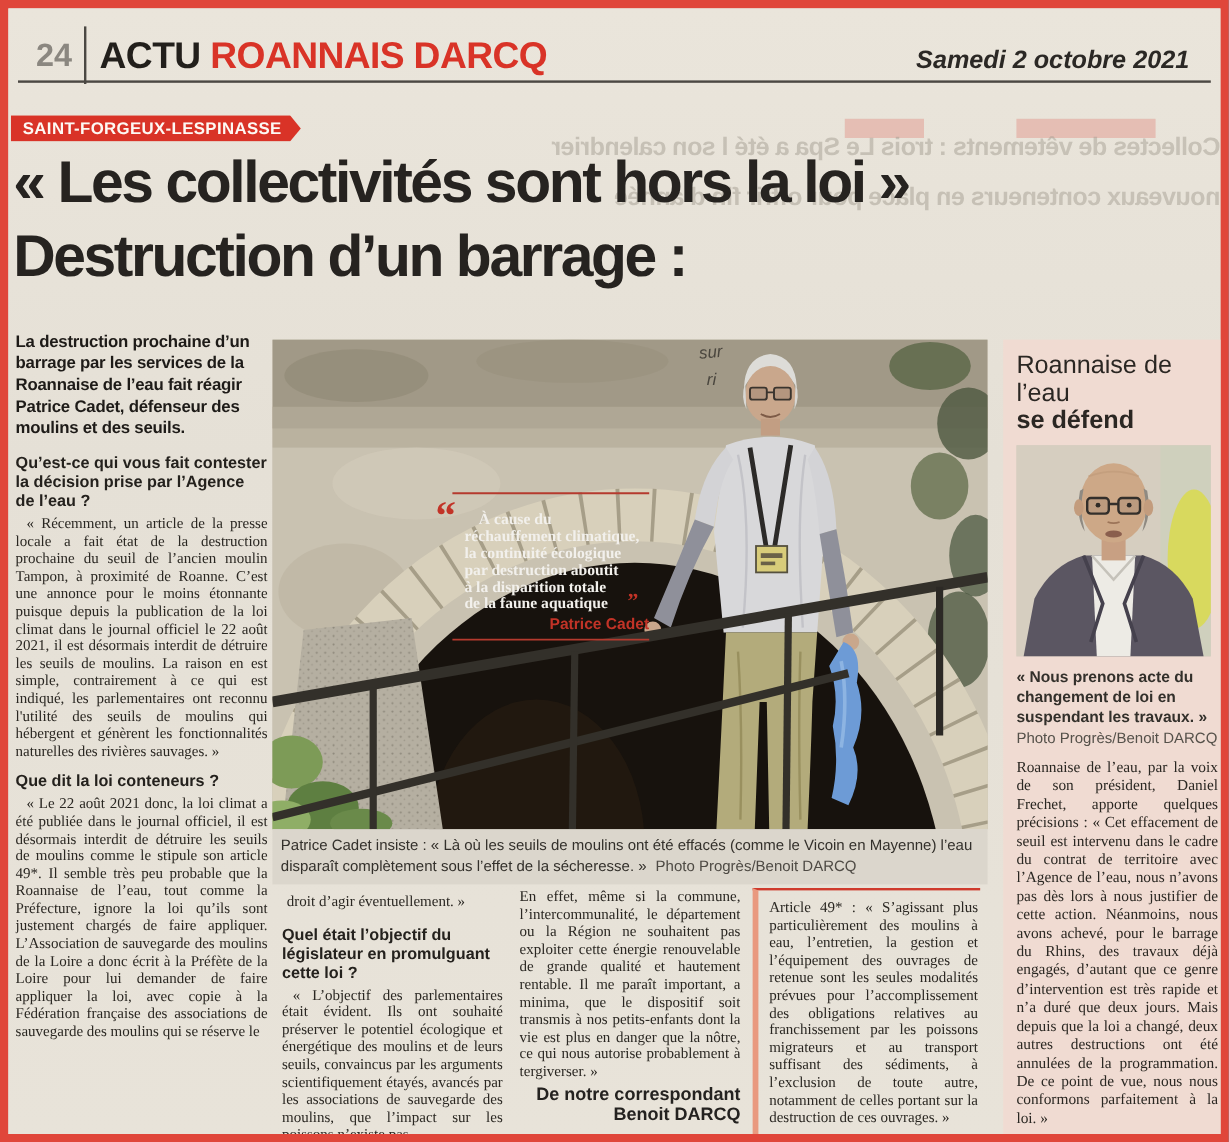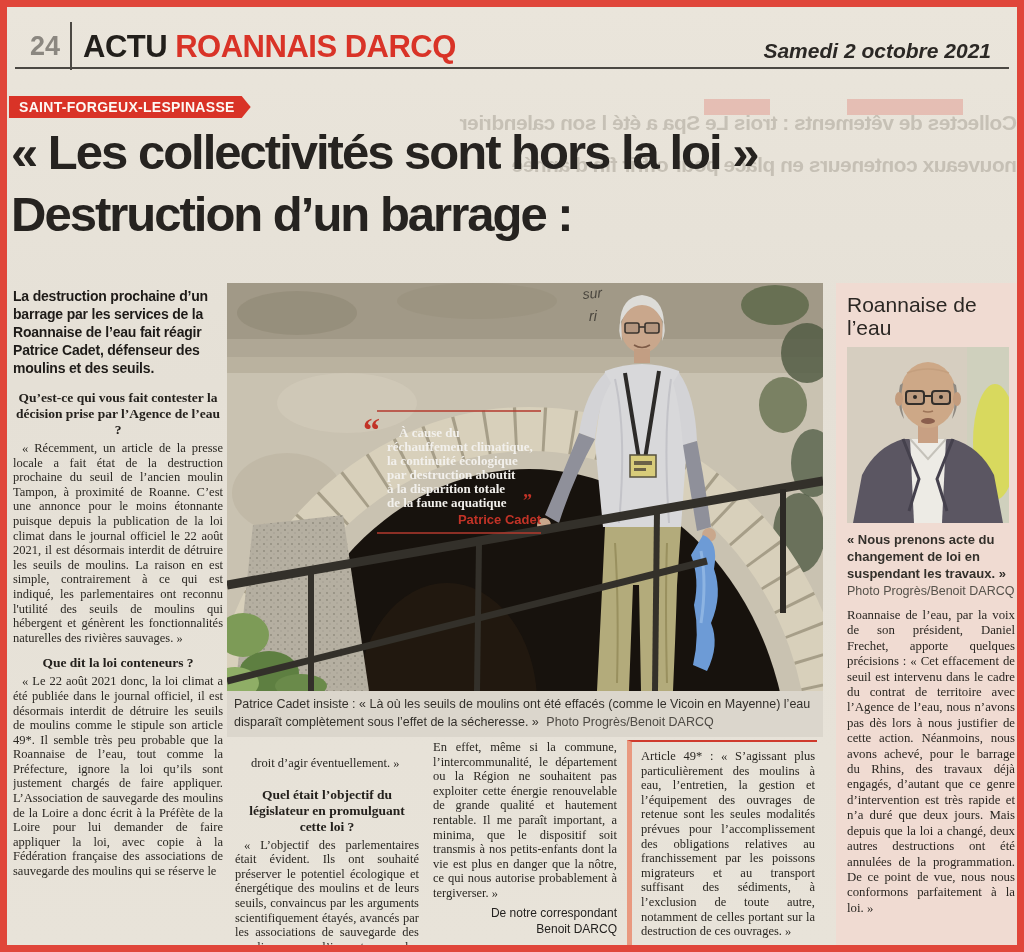--- a/index.html
+++ b/index.html
@@ -22,41 +22,41 @@
               font-size:21px;white-space:nowrap;letter-spacing:-0.5px;}
 
   .kicker{position:absolute;left:2px;top:89px;background:#d93327;color:#fdf9f4;font-weight:bold;
           font-size:14px;line-height:22px;padding:0 16px 0 10px;letter-spacing:0.3px;
           clip-path:polygon(0 0,calc(100% - 9px) 0,100% 50%,calc(100% - 9px) 100%,0 100%);}
 
   .headline{position:absolute;left:4px;top:114px;width:1000px;color:#262320;font-weight:800;
             font-size:49px;line-height:62px;letter-spacing:-2px;}
 
   
-  .col-left{position:absolute;left:6px;top:280px;width:210px;height:658px;overflow:hidden;}
+  .col-left{position:absolute;left:6px;top:268px;width:210px;height:658px;overflow:hidden;}
   .lead{font-size:14px;line-height:18px;font-weight:bold;color:#1e1b18;letter-spacing:-0.2px;}
-  .q{font-family:Liberation Serif, serif;font-size:13.5px;line-height:16px;font-weight:bold;
-     color:#24211d;margin-top:13px;text-align:center;}
+  .q{font-family:Liberation Sans, sans-serif;font-size:13.5px;line-height:16px;font-weight:bold;
+     color:#24211d;margin-top:13px;}
   .bp{font-family:"Liberation Serif",serif;font-size:12.5px;line-height:14.6px;text-align:justify;
       color:#2a2722;margin-top:3px;text-indent:9px;}
 
   
   .photo{position:absolute;left:220px;top:276px;width:596px;height:408px;background:#c9c2b2;}
   .photo svg{display:block;}
   .photo-caption{position:absolute;left:220px;top:684px;width:596px;height:46px;background:#dbd6cc;
                  box-sizing:border-box;padding:4px 7px;font-size:12.5px;line-height:18px;color:#33302b;}
   .photo-caption .cb{font-weight:normal;margin-top:30px;}
   .photo-caption .cc{font-weight:normal;color:#4e4a44;}
 
   
   .bcol{position:absolute;top:733px;width:184px;height:212px;overflow:hidden;}
   .bcol .bp{margin-top:0;text-indent:0;}
   .bcol .bp.ind{text-indent:9px;margin-top:2px;}
   .c2{left:228px;} .c3{left:426px;} .c4{left:620px;width:190px;}
-  .sig{margin-top:4px;text-align:right;font-weight:normal;font-size:12px;line-height:16px;color:#242220;}
+  .sig{margin-top:4px;text-align:right;font-weight:bold;font-size:15px;line-height:16px;color:#242220;}
   .lawbox{box-sizing:border-box;border-top:2px solid #cf3a2c;border-left:5px solid #e9997f;
           padding:7px 2px 0 9px;height:224px;}
   .lawbox .bp{text-indent:0;margin-top:0;}
 
   
   .sidebar{position:absolute;left:829px;top:276px;width:188px;height:662px;background:#f0dbd2;
            box-sizing:border-box;padding:10px 9px 0 11px;}
   .sb-title1{font-size:21px;line-height:23px;color:#2b2723;}
   .sb-title2{font-size:21px;line-height:24px;font-weight:bold;color:#2b2723;}
   .sb-photo{margin-top:8px;width:162px;height:176px;background:#d6cec0;}
@@ -202,41 +202,42 @@
         </g>
       </svg>
     </div>
 
     <div class="photo-caption">
       <span class="cb">Patrice Cadet insiste : « Là où les seuils de moulins ont été effacés (comme le Vicoin en Mayenne) l’eau disparaît complètement sous l’effet de la sécheresse. »</span>
       <span class="cc" style="margin-left:4px;">Photo Progrès/Benoit DARCQ</span>
     </div>
 
     <div class="bcol c2">
-      <p class="bp" style="margin:16px;">droit d’agir éventuellement. »</p>
+      <p class="bp" style="margin:4px;">droit d’agir éventuellement. »</p>
       <p class="q" style="margin:12px 0 0 0;">Quel était l’objectif du législateur en promulguant cette loi ?</p>
       <p class="bp ind" style="margin:3px 0 0 0;">« L’objectif des parlementaires était évident. Ils ont souhaité préserver le potentiel écologique et énergétique des moulins et de leurs seuils, convaincus par les arguments scientifiquement étayés, avancés par les associations de sauvegarde des moulins, que l’impact sur les poissons n’existe pas.</p>
     </div>
 
     <div class="bcol c3">
       <p class="bp" style="margin:0;">En effet, même si la commune, l’intercommunalité, le département ou la Région ne souhaitent pas exploiter cette énergie renouvelable de grande qualité et hautement rentable. Il me paraît important, a minima, que le dispositif soit transmis à nos petits-enfants dont la vie est plus en danger que la nôtre, ce qui nous autorise probablement à tergiverser. »</p>
       <div class="sig">
         <div>De notre correspondant</div>
         <div>Benoit DARCQ</div>
       </div>
     </div>
 
     <div class="bcol c4">
       <div class="lawbox">
         <p class="bp" style="margin:0;">Article 49* : « S’agissant plus particulièrement des moulins à eau, l’entretien, la gestion et l’équipement des ouvrages de retenue sont les seules modalités prévues pour l’accomplissement des obligations relatives au franchissement par les poissons migrateurs et au transport suffisant des sédiments, à l’exclusion de toute autre, notamment de celles portant sur la destruction de ces ouvrages. »</p>
       </div>
     </div>
 
     <div class="sidebar">
       <div class="sb-title1">Roannaise de l’eau</div>
+      <div class="sb-title2">se défend</div>
       <div class="sb-photo">
         <svg width="162" height="176" viewBox="0 0 162 176">
           <rect width="162" height="176" fill="#d6cec0"></rect>
           <rect x="120" width="42" height="176" fill="#cfd0bd"></rect>
           <ellipse cx="148" cy="95" rx="22" ry="58" fill="#d9da4e" opacity="0.85"></ellipse>
           <path d="M6,176 L15,128 Q29,100 56,92 L106,92 Q133,100 147,128 L156,176 Z" fill="#5b5662"></path>
           <polygon points="63,92 99,92 95,176 67,176" fill="#edebe5"></polygon>
           <path d="M56,92 L72,132 L62,164" stroke="#45414d" stroke-width="3" fill="none"></path>
           <path d="M106,92 L90,132 L100,164" stroke="#45414d" stroke-width="3" fill="none"></path>
           <path d="M63,92 L81,112 L99,92" fill="none" stroke="#c5c2ba" stroke-width="2"></path>

